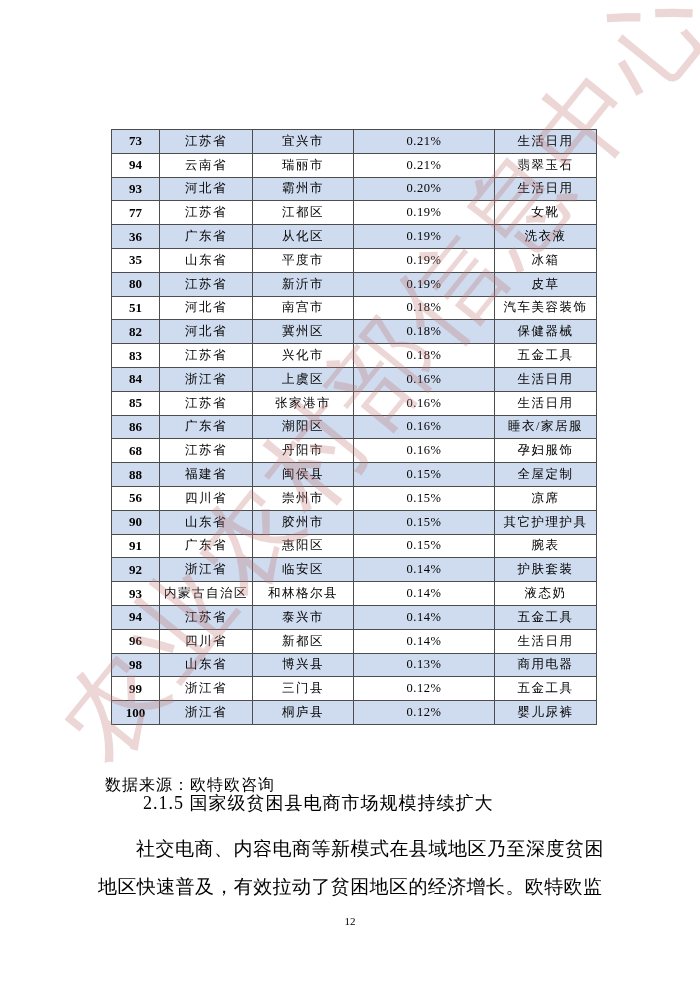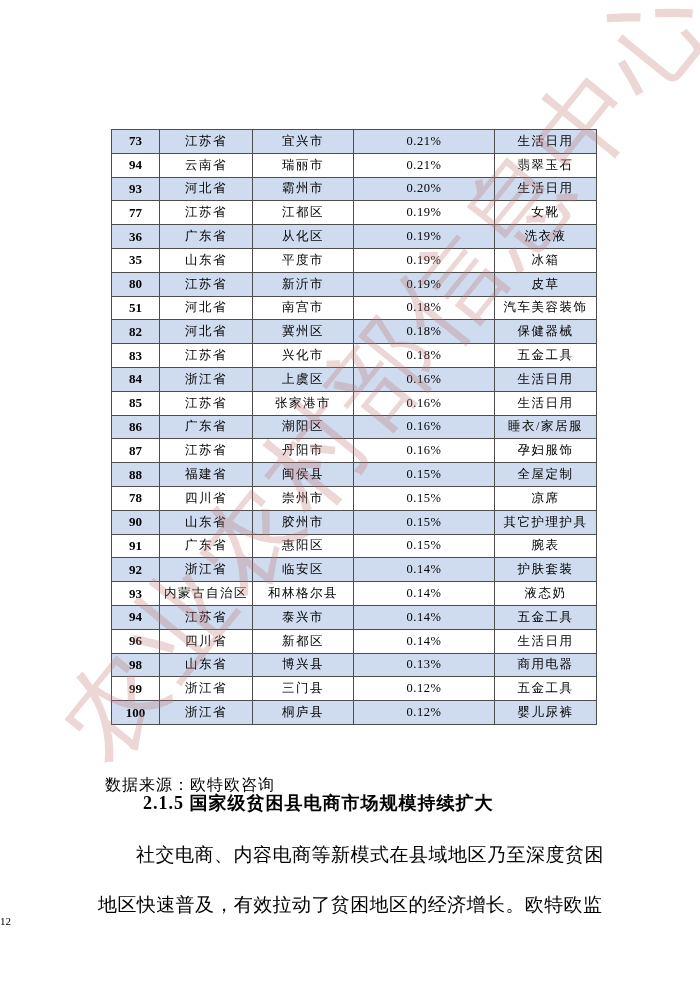--- a/index.html
+++ b/index.html
@@ -56,40 +56,40 @@
     position: absolute;
     left: 105px; top: 775px;
     font-size: 16px;
     letter-spacing: 1px;
     z-index: 2;
   }
   .section-heading {
     position: absolute;
     left: 143px; top: 791px;
     font-size: 18px;
-    font-weight: bold;
+    font-weight: normal;
     letter-spacing: 1px;
     z-index: 2;
   }
   .body-paragraph {
     position: absolute;
     left: 98px; top: 830px;
     width: 506px;
     font-size: 19px;
-    line-height: 50px;
+    line-height: 38px;
     letter-spacing: 0.4px;
     text-align: justify;
     text-indent: 2em;
     z-index: 2;
   }
   .page-number {
     position: absolute;
     left: 0; top: 915px;
     width: 100%;
-    text-align: left;
+    text-align: center;
     font-size: 11px;
     z-index: 2;
   }
 </style>
 </head>
 <body>
 
 <div class="page">
 
   <div class="watermark">农业农村部信息中心</div>
@@ -188,35 +188,35 @@
           <td class="col-category">生活日用</td>
         </tr>
         <tr>
           <td class="col-rank">86</td>
           <td class="col-province">广东省</td>
           <td class="col-district">潮阳区</td>
           <td class="col-share">0.16%</td>
           <td class="col-category">睡衣/家居服</td>
         </tr>
         <tr>
-          <td class="col-rank">87</td>
+          <td class="col-rank">68</td>
           <td class="col-province">江苏省</td>
           <td class="col-district">丹阳市</td>
           <td class="col-share">0.16%</td>
           <td class="col-category">孕妇服饰</td>
         </tr>
         <tr>
           <td class="col-rank">88</td>
           <td class="col-province">福建省</td>
           <td class="col-district">闽侯县</td>
           <td class="col-share">0.15%</td>
           <td class="col-category">全屋定制</td>
         </tr>
         <tr>
-          <td class="col-rank">78</td>
+          <td class="col-rank">56</td>
           <td class="col-province">四川省</td>
           <td class="col-district">崇州市</td>
           <td class="col-share">0.15%</td>
           <td class="col-category">凉席</td>
         </tr>
         <tr>
           <td class="col-rank">90</td>
           <td class="col-province">山东省</td>
           <td class="col-district">胶州市</td>
           <td class="col-share">0.15%</td>

